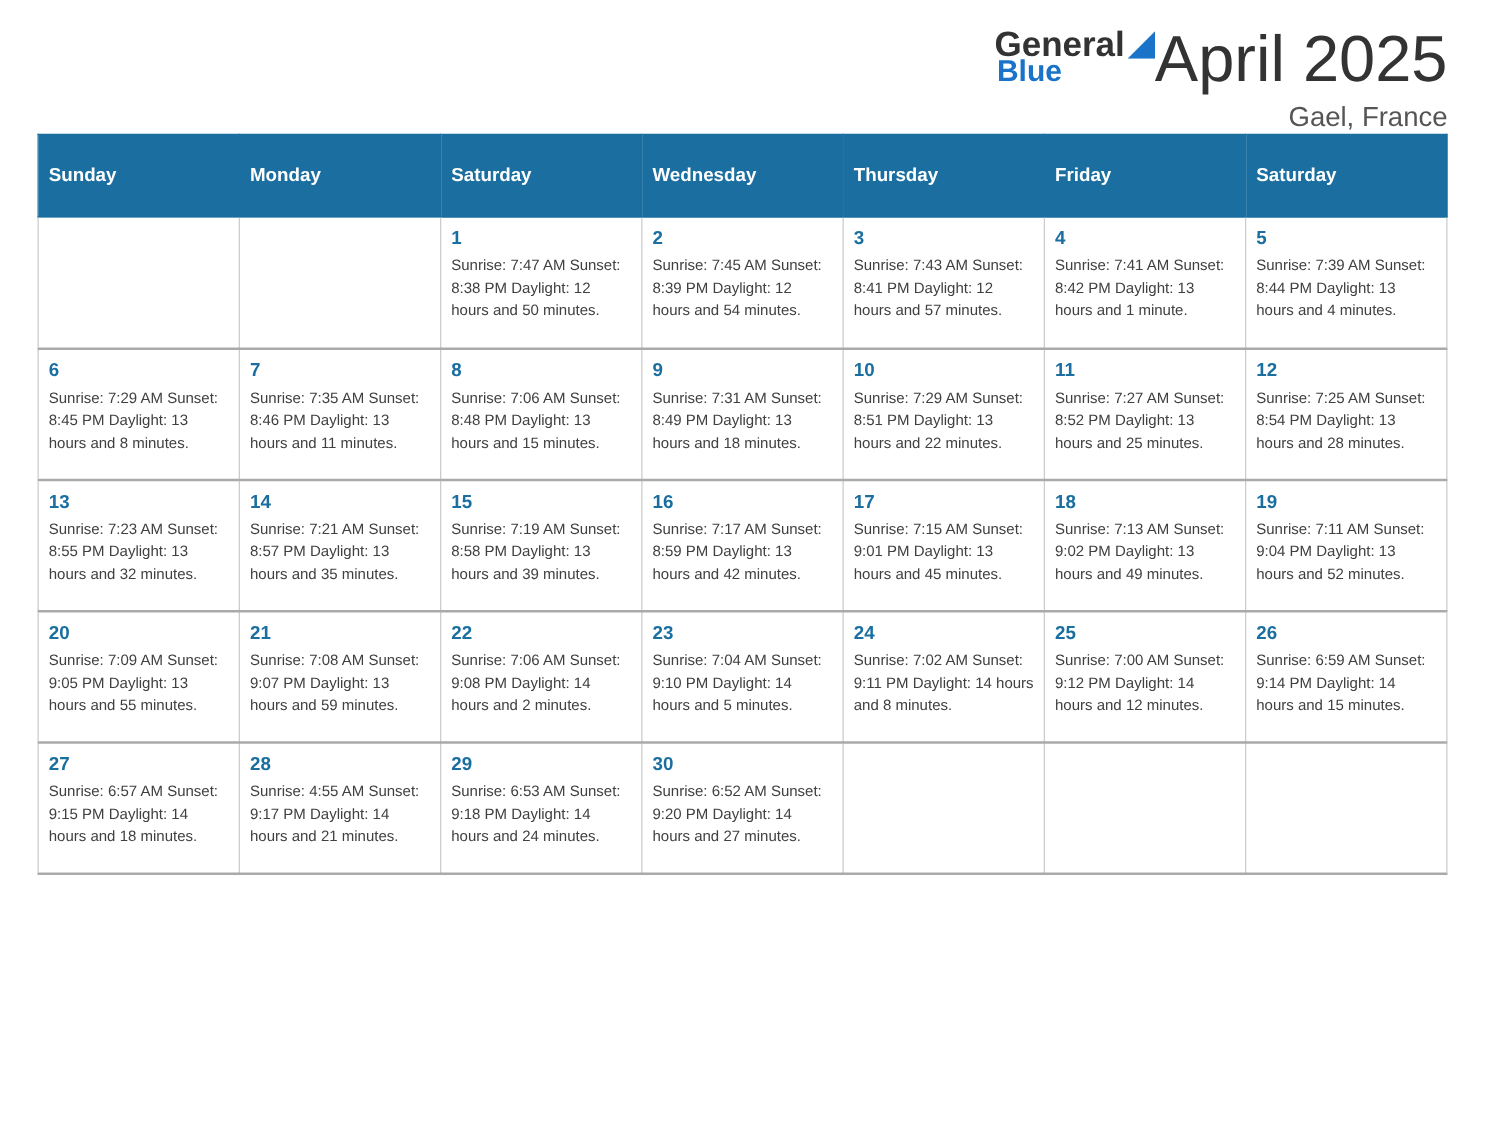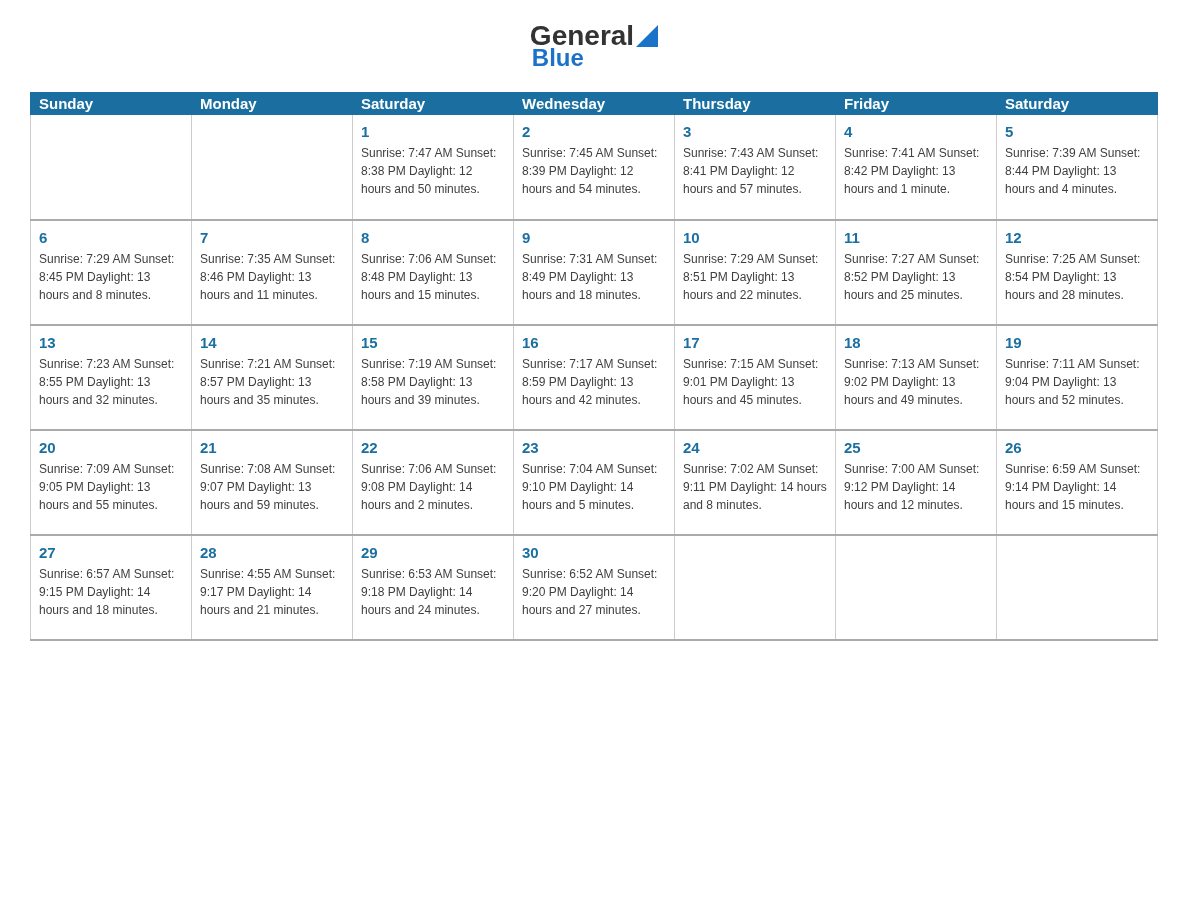--- a/index.html
+++ b/index.html
@@ -6,23 +6,22 @@
     body {
       font-family: Arial, sans-serif;
       background: #fff;
       color: #333;
       width: 1188px;
       min-height: 918px;
       padding: 20px 30px;
     }
     .header {
       display: flex;
-      justify-content: center;
+      justify-content: flex-end;
       align-items: flex-start;
-      margin-bottom: 20px;
     }
     .logo {
       display: flex;
       align-items: center;
     }
     .logo-text-general {
       font-size: 28px;
       font-weight: bold;
       color: #333;
     }
@@ -48,21 +47,21 @@
     table {
       width: 100%;
       border-collapse: collapse;
       table-layout: fixed;
     }
     thead tr th {
       background-color: #1a6fa0;
       color: #fff;
       font-size: 15px;
       font-weight: bold;
-      padding: 2px 8px;
+      padding: 24px 8px;
       text-align: left;
       border: 1px solid #1a6fa0;
       margin-left: 42px;
     }
     tbody tr td {
       vertical-align: top;
       padding: 8px;
       border: 1px solid #ccc;
       height: 105px;
       font-size: 12.5px;
@@ -97,20 +96,24 @@
         <span class="logo-text-general">General</span>
         <div style="display:inline-flex; align-items:flex-end; margin-left:2px;">
           <svg width="22" height="22" viewBox="0 0 22 22">
             <polygon points="0,22 22,0 22,22" fill="#1a73c9"></polygon>
           </svg>
         </div>
       </div>
       <span class="logo-text-blue" style="margin-top:-8px; margin-left:2px;">Blue</span>
     </div>
   </div>
+  <div class="title-block">
+    <div class="calendar-title">April 2025</div>
+    <div class="calendar-subtitle">Gael, France</div>
+  </div>
 </div>
 
 <table>
   <thead>
     <tr>
       <th>Sunday</th>
       <th>Monday</th>
       <th>Saturday</th>
       <th>Wednesday</th>
       <th>Thursday</th>

